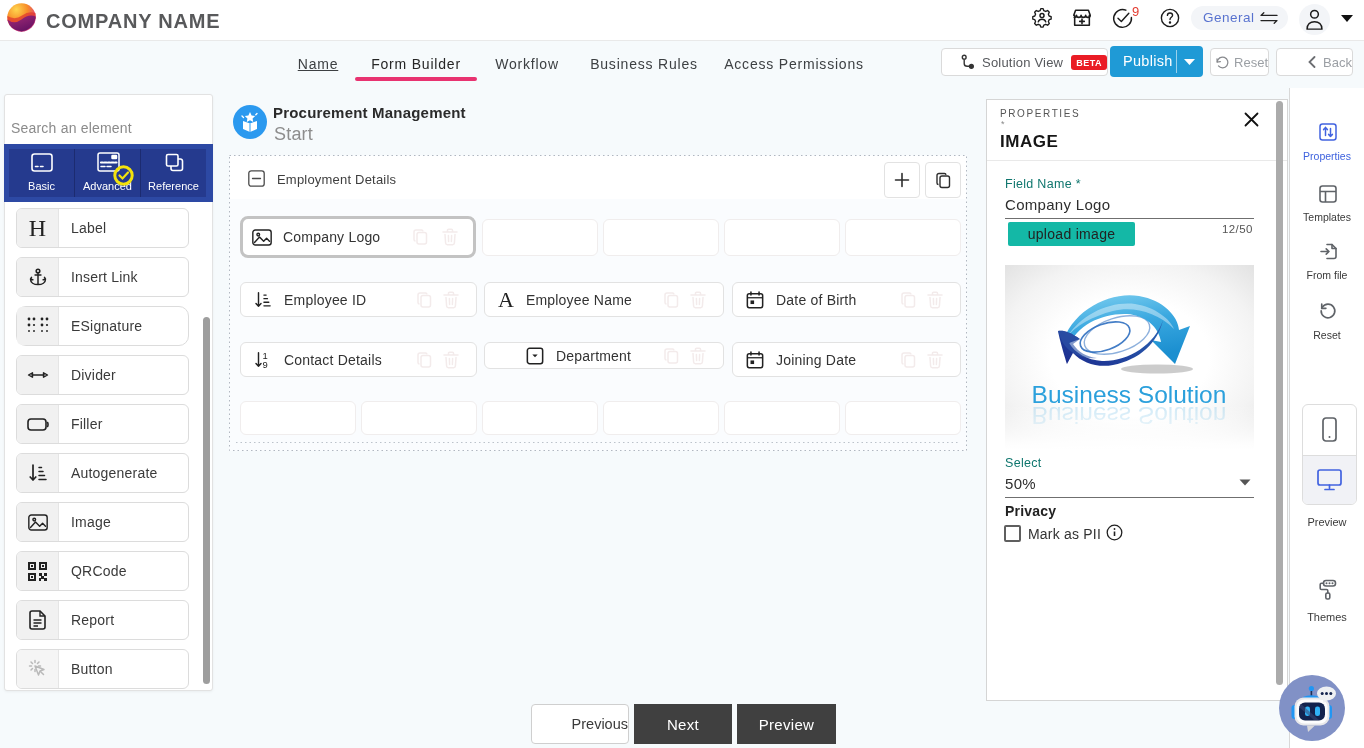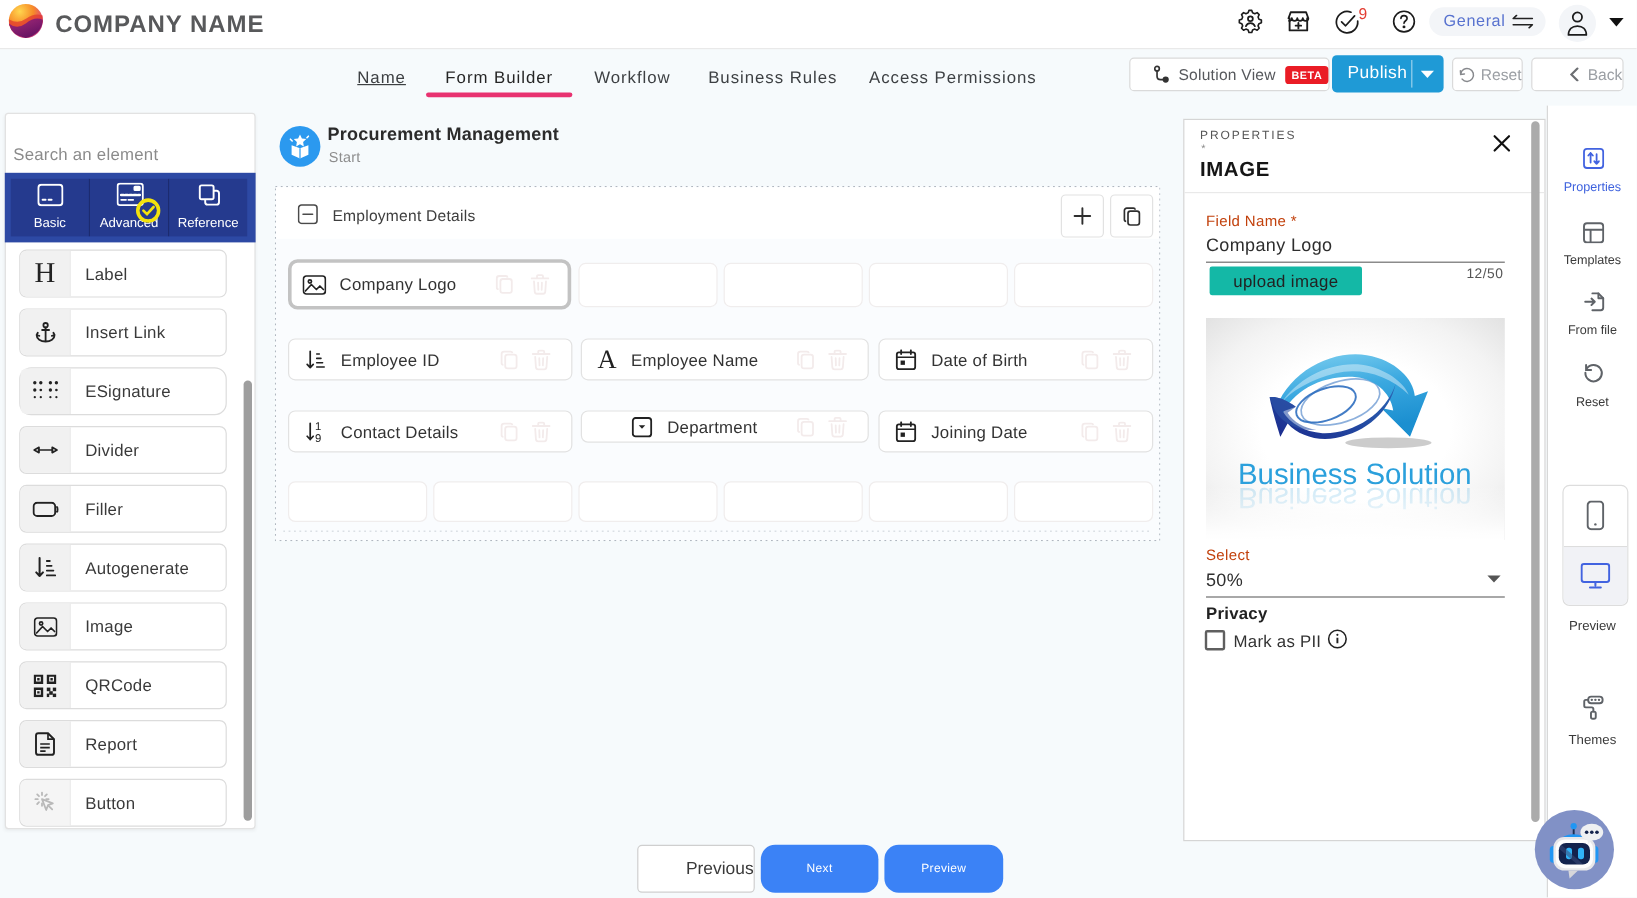--- a/index.html
+++ b/index.html
@@ -32,30 +32,30 @@
 #dottedbox { position:absolute; left:229px; top:155px; width:738px; height:296px; background:#fafcfe; }
 #secthead { position:absolute; left:230px; top:156px; width:736px; height:43px; background:#fff; }
 .fieldcard { position:absolute; background:#fff; border:1px solid #e2e2e2; border-radius:6px; display:flex; align-items:center; }
 .fieldcard .flb { font-size:14px; color:#333; margin-left:12px; letter-spacing:0.2px; white-space:nowrap;}
 .ph { position:absolute; background:#fff; border:1px solid #f0eded; border-radius:6px; width:116px; }
 .ghost { position:absolute; top:50%; transform:translateY(-50%); }
 .sqbtn { position:absolute; width:36px; height:36px; background:#fff; border:1px solid #e2e2e2; border-radius:4px; display:flex; align-items:center; justify-content:center; }
 
 
 #ppanel { position:absolute; left:986px; top:99px; width:302px; height:602px; background:#fff; border:1px solid #d5d5d5; }
-.plabel { position:absolute; font-size:12.5px; color:#c2410c; letter-spacing:0.3px;text-align:center;}
+.plabel { position:absolute; font-size:12.5px; color:#0f766e; letter-spacing:0.3px;text-align:center;}
 .pvalue { position:absolute; font-size:15px; color:#2e2e2e; letter-spacing:0.3px;}
 .pline { position:absolute; height:1px; background:#6f6f6f; width:249px; left:1005px; }
 
 
 #rtools { position:absolute; left:1289px; top:88px; width:75px; height:660px; background:#fff; border-left:1px solid #d8d8d8; }
 .rlabel { position:absolute; font-size:10.5px; color:#3a3a3a; transform:translateX(-50%); left:1327px; white-space:nowrap;}
 
 
-.bluebtn { position:absolute; top:704px; height:40px; background:#3b82f6; border-radius:12px; color:#fff; font-size:10px; display:flex; align-items:center; justify-content:center; letter-spacing:0.3px;}
+.bluebtn { position:absolute; top:704px; height:40px; background:#404040; border-radius:0; color:#fff; font-size:15px; display:flex; align-items:center; justify-content:center; letter-spacing:0.3px;}
 </style>
 </head>
 <body>
 
 <div id="topbar"></div>
 <svg class="abs" style="left:7px; top:3px;" width="29" height="29" viewBox="0 0 29 29">
   <defs>
     <radialGradient id="lg1" cx="0.32" cy="0.22" r="1.05">
       <stop offset="0" stop-color="#ffd64f"></stop>
         <stop offset="0.38" stop-color="#f78c28"></stop>
@@ -306,21 +306,21 @@
 <div class="abs" style="left:203px; top:317px; width:7px; height:367px; background:#9e9e9e; border-radius:4px;"></div>
 
 <div class="abs" style="left:233px; top:105px; width:34px; height:34px; border-radius:50%; background:#2b99ef;"></div>
 <svg class="abs" style="left:240px; top:111px;" width="20" height="22" viewBox="0 0 20 22">
   <path d="M10 1 L11.6 4.4 L15.2 4.9 L12.6 7.4 L13.2 11 L10 9.3 L6.8 11 L7.4 7.4 L4.8 4.9 L8.4 4.4 Z" fill="#fff"></path>
   <path d="M3 10 L10 12.5 L17 10 L17 18 L10 21 L3 18 Z" fill="#fff"></path>
   <path d="M10 12.5 L10 21" stroke="#2b99ef" stroke-width="1"></path>
   <path d="M2 5 L3.5 6.5 M17 2.5 L15.8 3.8" stroke="#fff" stroke-width="1.3" stroke-linecap="round"></path>
 </svg>
 <div class="abs" style="left:273px; top:104px; font-size:15px; font-weight:bold; color:#2b2b2b; letter-spacing:0.2px;">Procurement Management</div>
-<div class="abs" style="left:274px; top:124px; font-size:12px; color:#8d8d8d; letter-spacing:0.2px;">Start</div>
+<div class="abs" style="left:274px; top:124px; font-size:18px; color:#8d8d8d; letter-spacing:0.2px;">Start</div>
 <div id="dottedbox"></div>
 <svg class="abs" style="left:229px; top:155px;" width="738" height="296">
     <rect x="0.5" y="0.5" width="737" height="295" fill="none" stroke="#b0b7c0" stroke-width="1" stroke-dasharray="1.5 3"></rect>
   </svg>
 <div id="secthead"></div>
 
 <svg class="abs" style="left:248px; top:170px;" width="17" height="17" viewBox="0 0 17 17" fill="none" stroke="#4a4a4a" stroke-width="1.3">
     <rect x="0.8" y="0.8" width="15.4" height="15.4" rx="2.5"></rect>
     <path d="M4.5 8.5 L12.5 8.5" stroke-linecap="round"></path>
   </svg>

